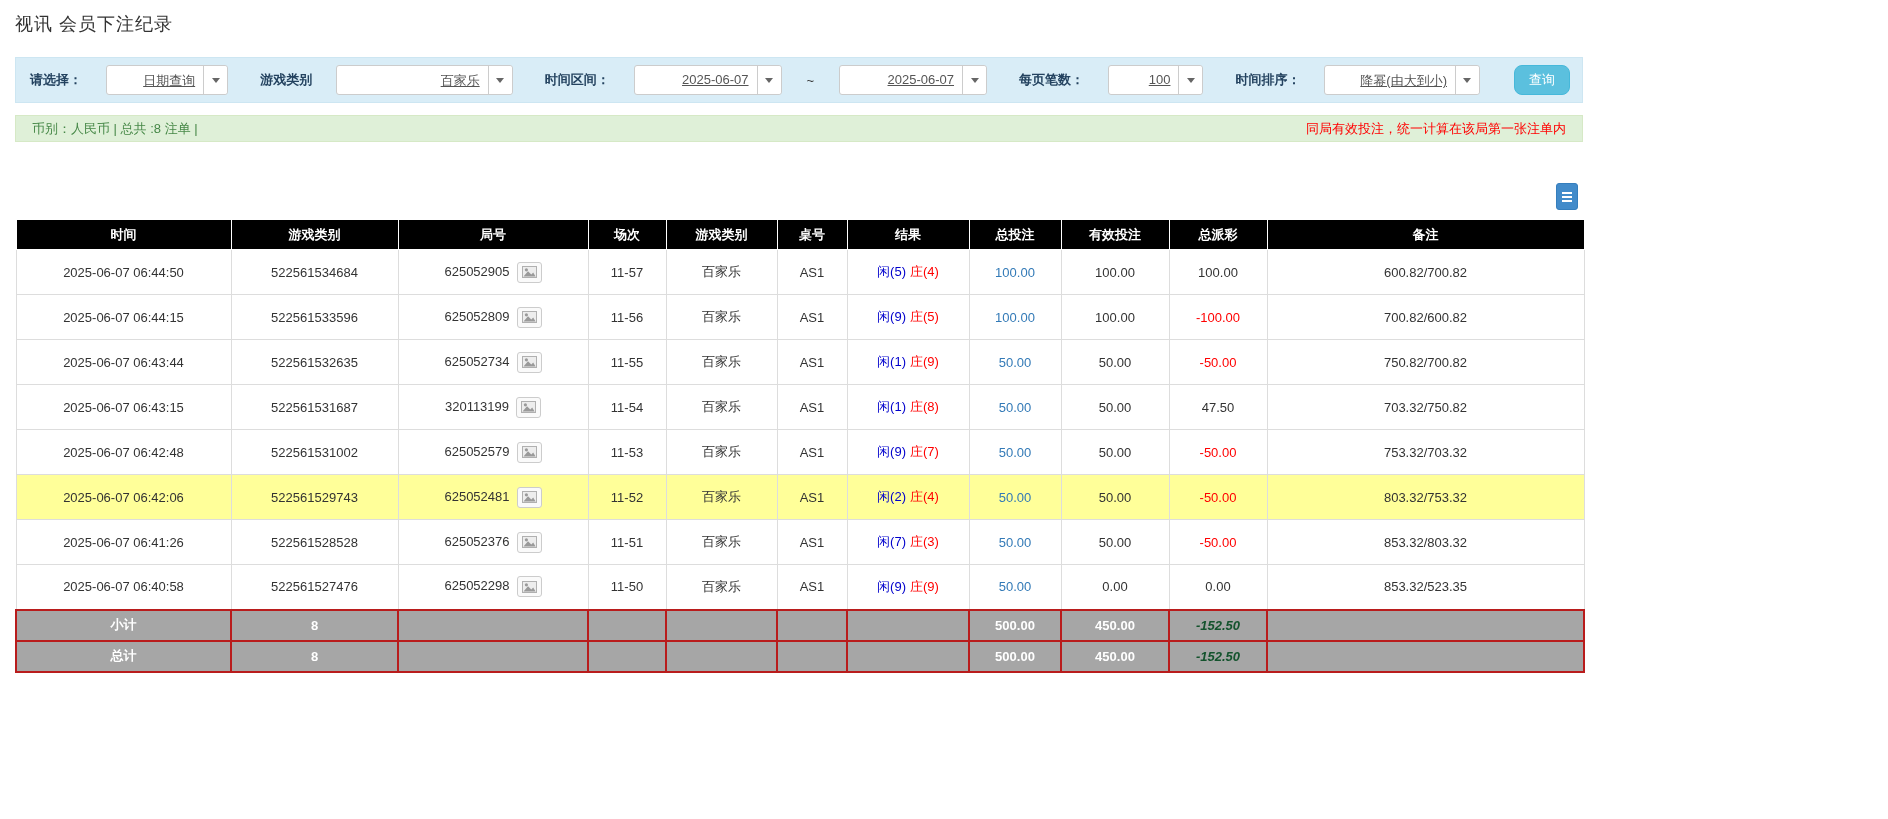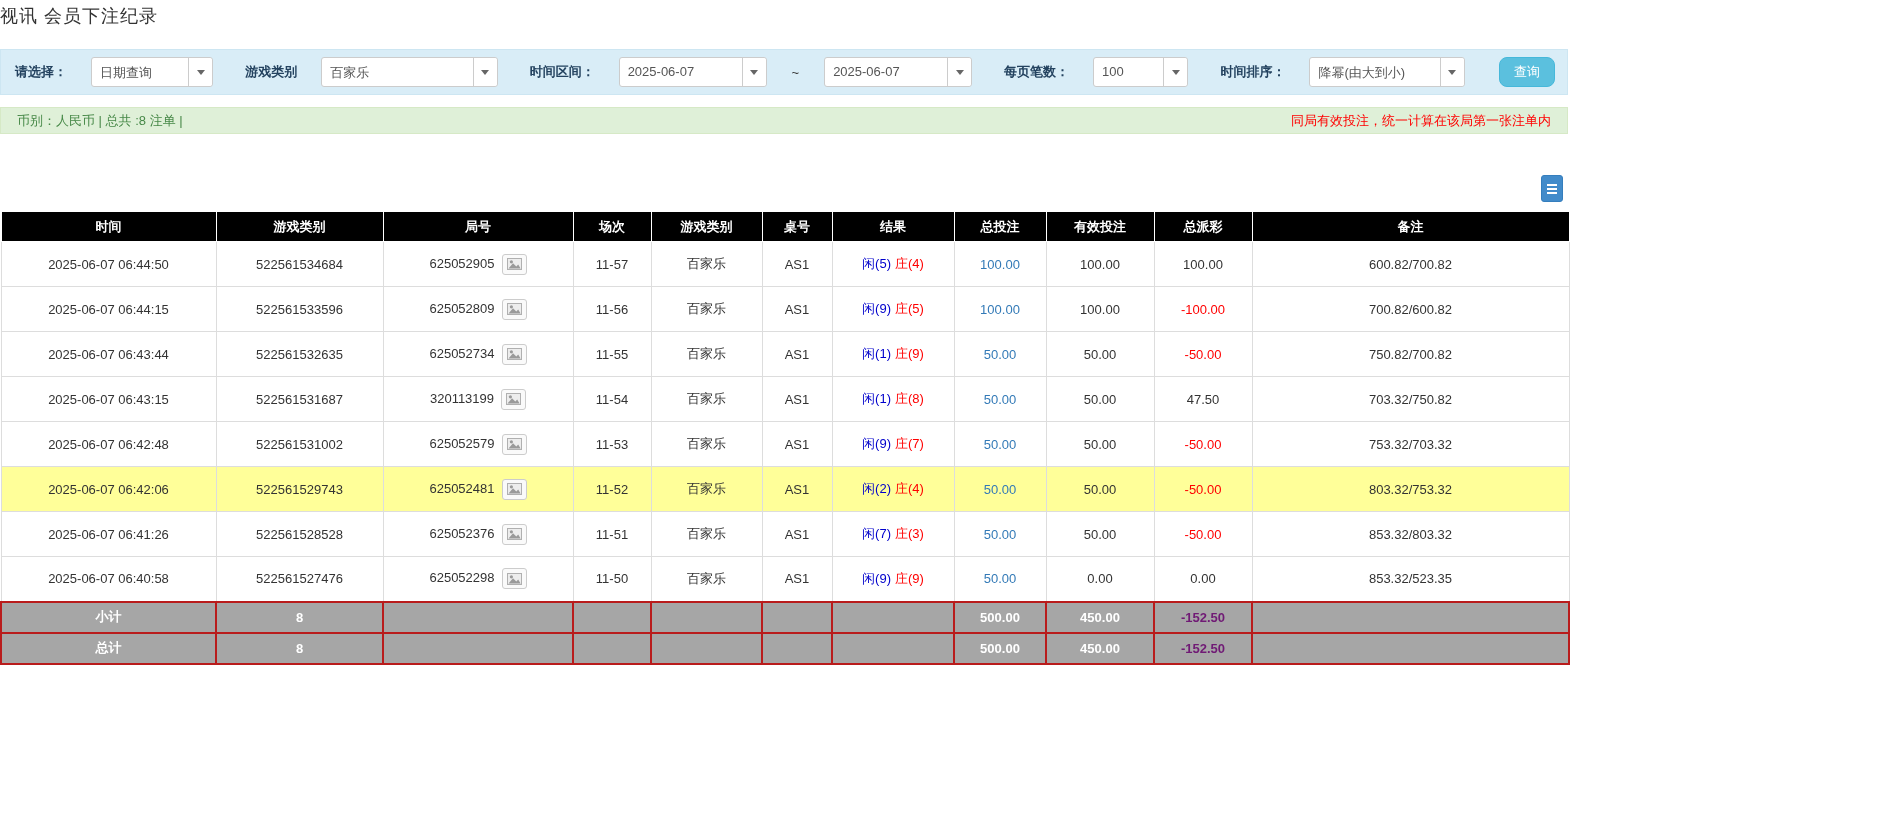--- a/index.html
+++ b/index.html
@@ -5,21 +5,21 @@
   * { box-sizing: border-box; margin: 0; padding: 0; }
   html, body { background: #fff; }
   body {
     font-family: "Liberation Sans", "DejaVu Sans", sans-serif;
     font-size: 13px;
     color: #333;
     width: 1888px;
     height: 819px;
     overflow: hidden;
   }
-  .page { width: 1568px; padding-top: 4px; }
+  .page { width: 1568px; margin-left: 15px; padding-top: 12px; }
 
   .page-title { font-size: 18px; font-weight: 500; color: #333; letter-spacing: 1px; }
 
   
   .filter-bar {
     margin-top: 21px;
     background: #d9edf7;
     border: 1px solid #cde6f2;
     height: 46px;
     display: flex;
@@ -37,21 +37,22 @@
     background: #fff;
     border: 1px solid #ccc;
     border-radius: 3px;
     cursor: pointer;
   }
   .combo-value {
     flex: 1;
     padding: 6px 8px 0 8px;
     color: #555;
     overflow: hidden;
-    text-align: left;
+    text-align: right;
+    text-decoration: underline;
   }
   .combo-caret {
     width: 24px;
     border-left: 1px solid #ccc;
     background: #fff;
     border-radius: 0 3px 3px 0;
     display: flex;
     align-items: center;
     justify-content: center;
   }
@@ -144,21 +145,21 @@
     cursor: pointer;
   }
   tfoot td {
     height: 31px;
     background: #a6a6a6;
     color: #fff;
     text-align: center;
     border: 2px solid #b91c1c;
     font-weight: bold;
   }
-  tfoot td.neg { color: #701a75; }
+  tfoot td.neg { color: #14532d; font-style: italic; }
 </style>
 </head>
 <body>
 
 <div class="page">
 
   <div class="page-title">视讯 会员下注纪录</div>
 
   <div class="filter-bar">
     <span class="flabel">请选择：</span>

